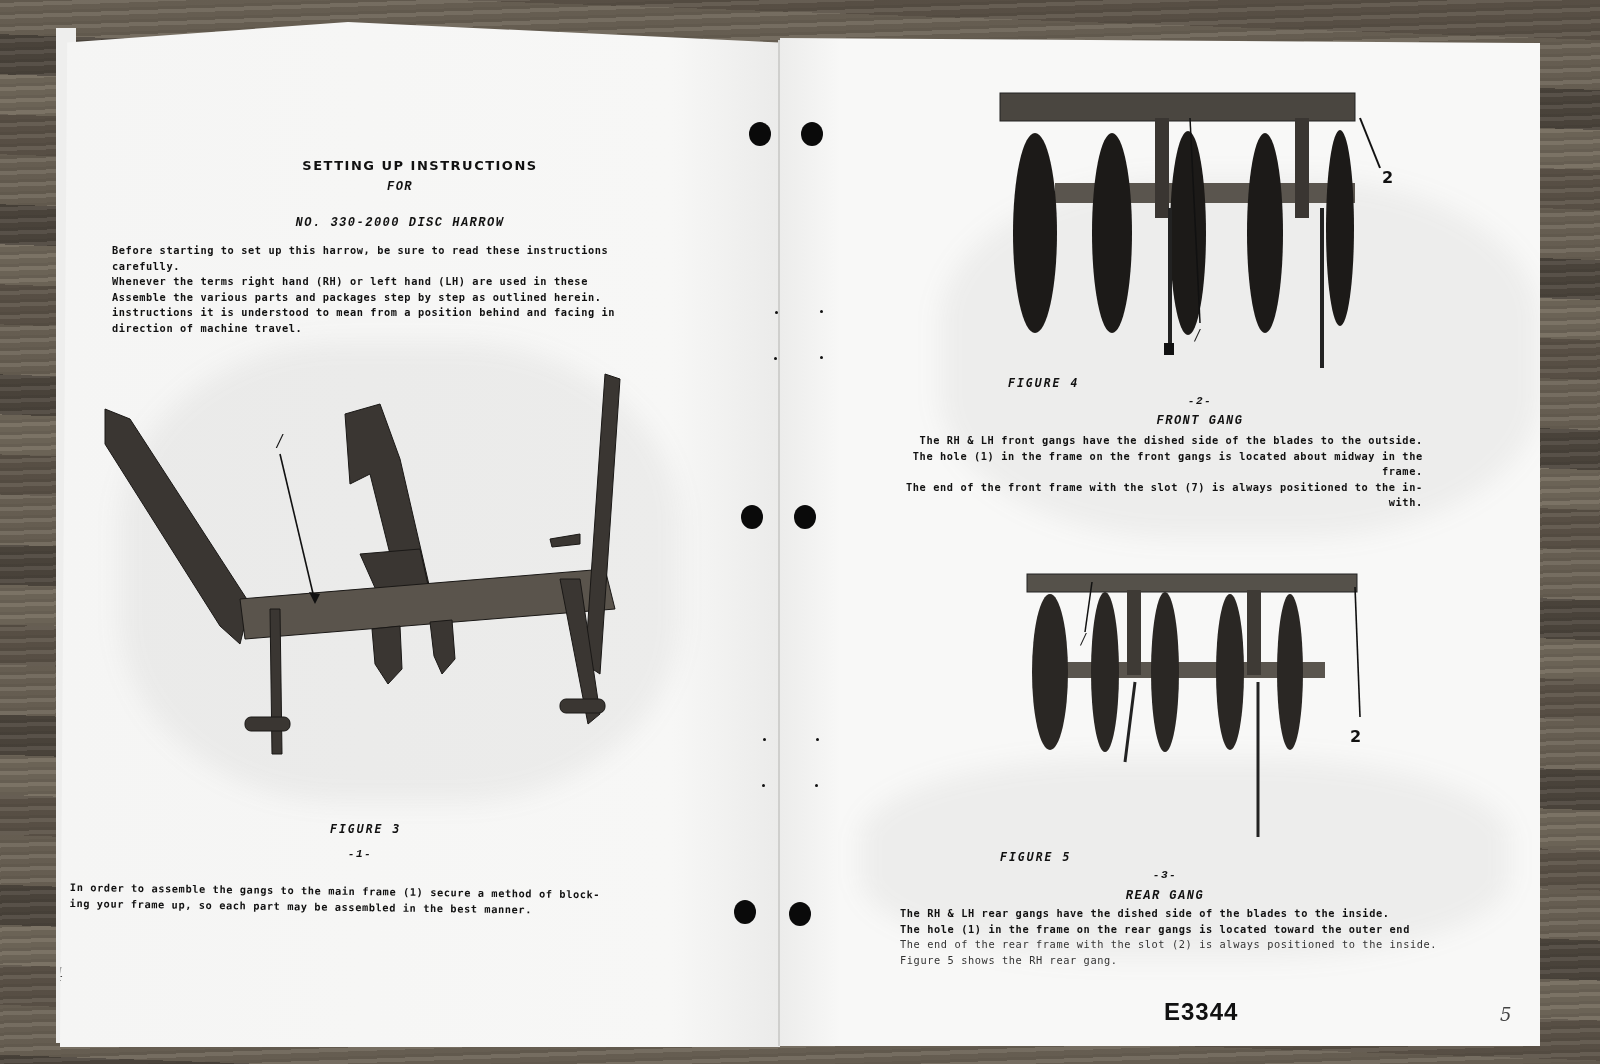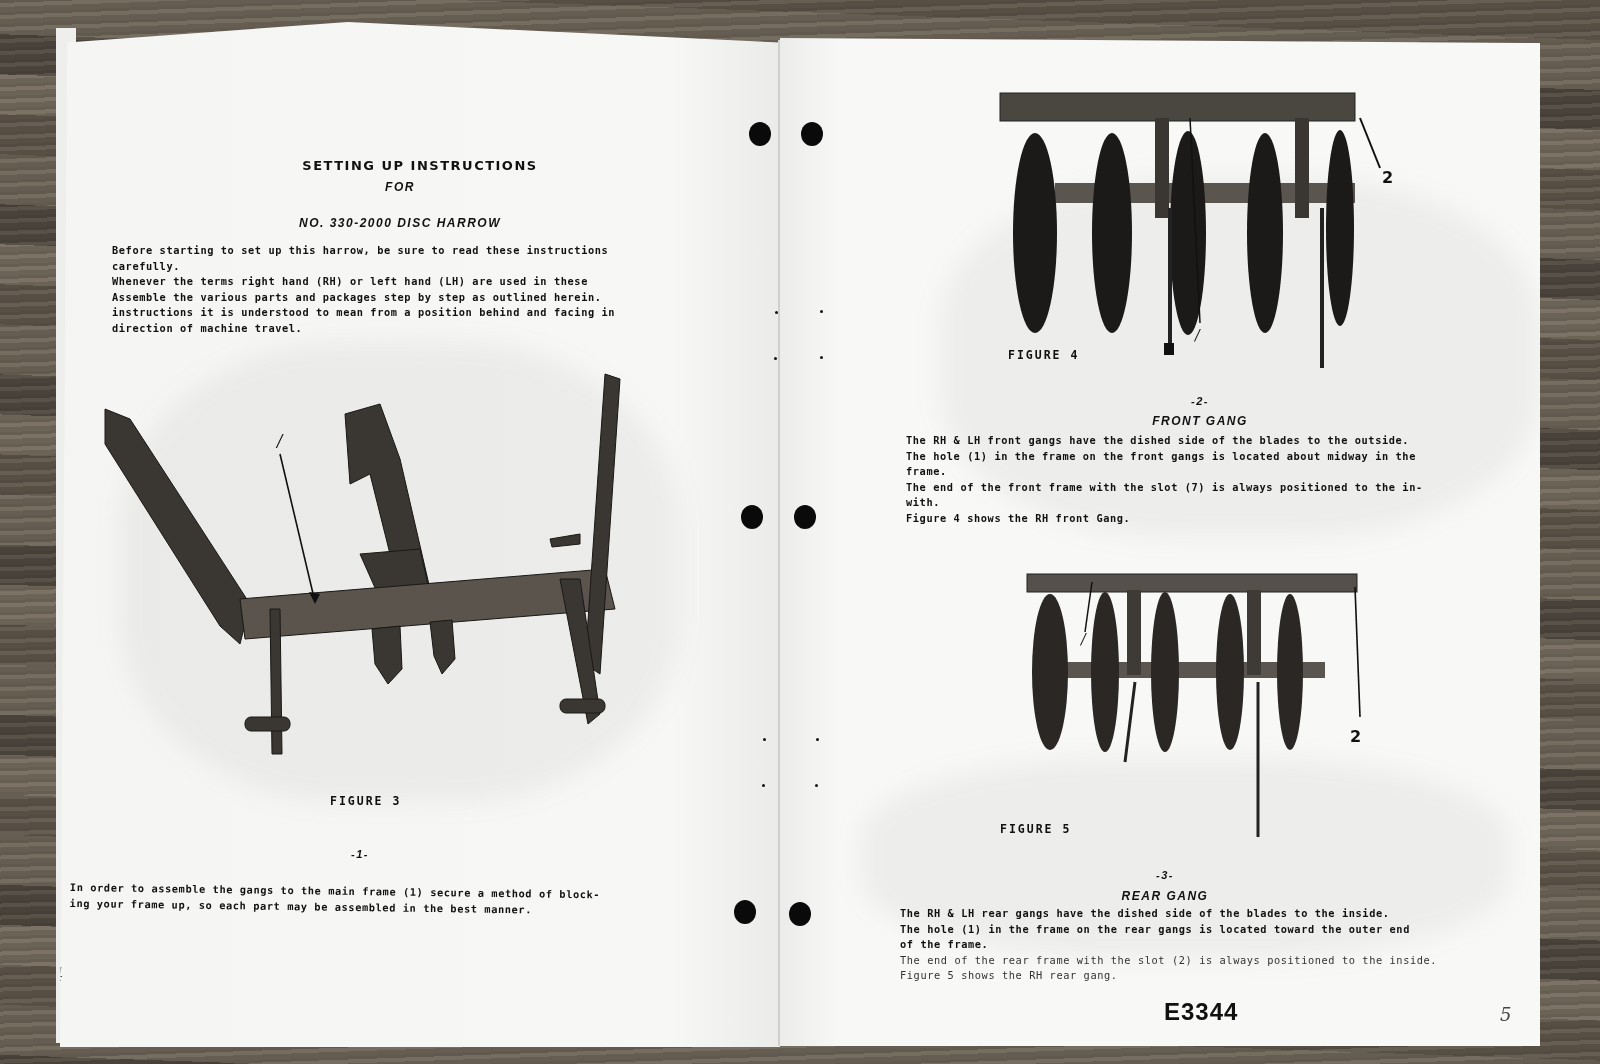--- a/index.html
+++ b/index.html
@@ -34,32 +34,32 @@
   .spine {
     position: absolute; left: 778px; top: 40px; width: 2px; height: 1006px;
     background: #cfcfcd;
   }
   .abs { position: absolute; }
   .title {
     font-family: "DejaVu Sans", sans-serif; font-weight: bold;
     font-size: 13px; letter-spacing: 1.5px; text-align: center;
   }
   .ital {
-    font-family: Liberation Sans, sans-serif; font-style: italic; font-weight: bold;
+    font-family: Liberation Mono, monospace; font-style: italic; font-weight: bold;
     font-size: 12px; letter-spacing: 1.5px; text-align: center;
   }
   .body-text {
     font-family: "DejaVu Sans Mono", monospace; font-weight: bold;
     font-size: 10.3px; line-height: 15.5px; letter-spacing: 0.6px;
     white-space: pre;
   }
   .body-text.light { font-weight: normal; color: #333; }
   .fig-label {
-    font-family: "DejaVu Sans Mono", monospace; font-weight: bold;
-    font-size: 11.5px; letter-spacing: 2px;
+    font-family: "DejaVu Sans Mono", monospace; font-style: italic; font-weight: bold;
+    font-size: 11.5px; letter-spacing: 2px; margin-top: 28px;
   }
   .page-num {
     font-family: "DejaVu Serif", serif; font-style: italic; font-size: 18px; color: #444;
   }
   .code-num {
     font-family: "Liberation Sans", sans-serif; font-weight: bold; font-size: 24px; letter-spacing: 1px;
   }
   .hole { position: absolute; width: 22px; height: 24px; border-radius: 50%; background: #0a0a0a; }
   .dot { position: absolute; width: 3px; height: 3px; border-radius: 50%; background: #111; }
   .ghost {
@@ -148,27 +148,26 @@
     <rect x="174" y="255" width="10" height="12" fill="#111"></rect>
     <line x1="200" y1="30" x2="210" y2="235" stroke="#111" stroke-width="1.5"></line>
     <line x1="370" y1="30" x2="390" y2="80" stroke="#111" stroke-width="2"></line>
     <text x="205" y="252" font-family="DejaVu Serif, serif" font-style="italic" font-size="14" fill="#111">/</text>
     <text x="392" y="95" font-family="DejaVu Sans, sans-serif" font-weight="bold" font-size="16" fill="#111">2</text>
   </svg>
   <div class="abs fig-label" style="left:228px;top:310px;">FIGURE 4</div>
 
   <div class="abs ital" style="left:0;width:840px;top:357px;font-size:11px;">-2-</div>
   <div class="abs ital" style="left:0;width:840px;top:376px;">FRONT GANG</div>
-  <div class="abs" style="left:126px;top:395px;">
+  <div class="abs" style="left:126px;top:395px;text-align:right;">
     <div class="body-text">The RH &amp; LH front gangs have the dished side of the blades to the outside.</div>
     <div class="body-text">The hole (1) in the frame on the front gangs is located about midway in the</div>
     <div class="body-text">frame.</div>
     <div class="body-text">The end of the front frame with the slot (7) is always positioned to the in-</div>
     <div class="body-text">with.</div>
-    <div class="body-text">Figure 4 shows the RH front Gang.</div>
   </div>
 
   <svg width="360" height="280" style="left:235px;top:534px;" viewBox="0 0 360 280">
     <rect x="12" y="2" width="330" height="18" fill="#55514a" stroke="#222"></rect>
     <rect x="20" y="90" width="290" height="16" fill="#5a554e"></rect>
     <g fill="#2a2724">
       <ellipse cx="35" cy="100" rx="18" ry="78"></ellipse>
       <ellipse cx="90" cy="100" rx="14" ry="80"></ellipse>
       <ellipse cx="150" cy="100" rx="14" ry="80"></ellipse>
       <ellipse cx="215" cy="100" rx="14" ry="78"></ellipse>
@@ -183,21 +182,20 @@
     <text x="66" y="72" font-family="DejaVu Serif, serif" font-style="italic" font-size="14" fill="#111">/</text>
     <text x="335" y="170" font-family="DejaVu Sans, sans-serif" font-weight="bold" font-size="16" fill="#111">2</text>
   </svg>
   <div class="abs fig-label" style="left:220px;top:784px;">FIGURE 5</div>
 
   <div class="abs ital" style="left:0;width:770px;top:831px;font-size:11px;">-3-</div>
   <div class="abs ital" style="left:0;width:770px;top:851px;">REAR GANG</div>
   <div class="abs" style="left:120px;top:868px;">
     <div class="body-text">The RH &amp; LH rear gangs have the dished side of the blades to the inside.</div>
     <div class="body-text">The hole (1) in the frame on the rear gangs is located toward the outer end</div>
-    <div class="body-text">of the frame.</div>
     <div class="body-text light">The end of the rear frame with the slot (2) is always positioned to the inside.</div>
     <div class="body-text light">Figure 5 shows the RH rear gang.</div>
   </div>
 
   <div class="abs code-num" style="left:384px;top:960px;">E3344</div>
   <div class="abs page-num" style="left:720px;top:966px;">5</div>
 </div>
 
 <div class="spine"></div>
 

